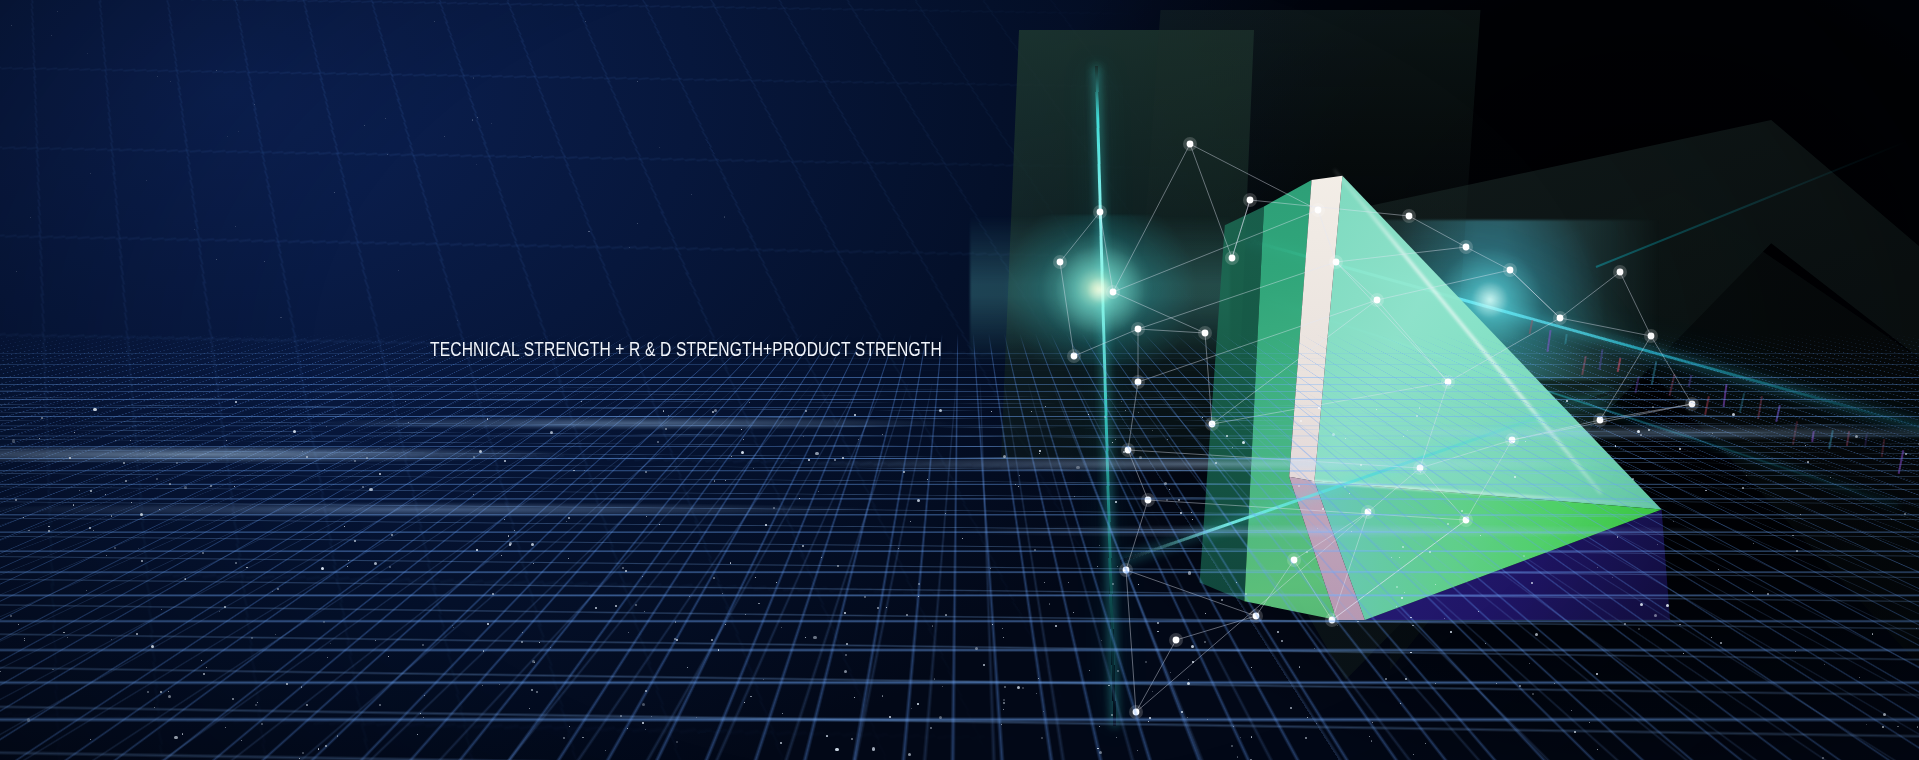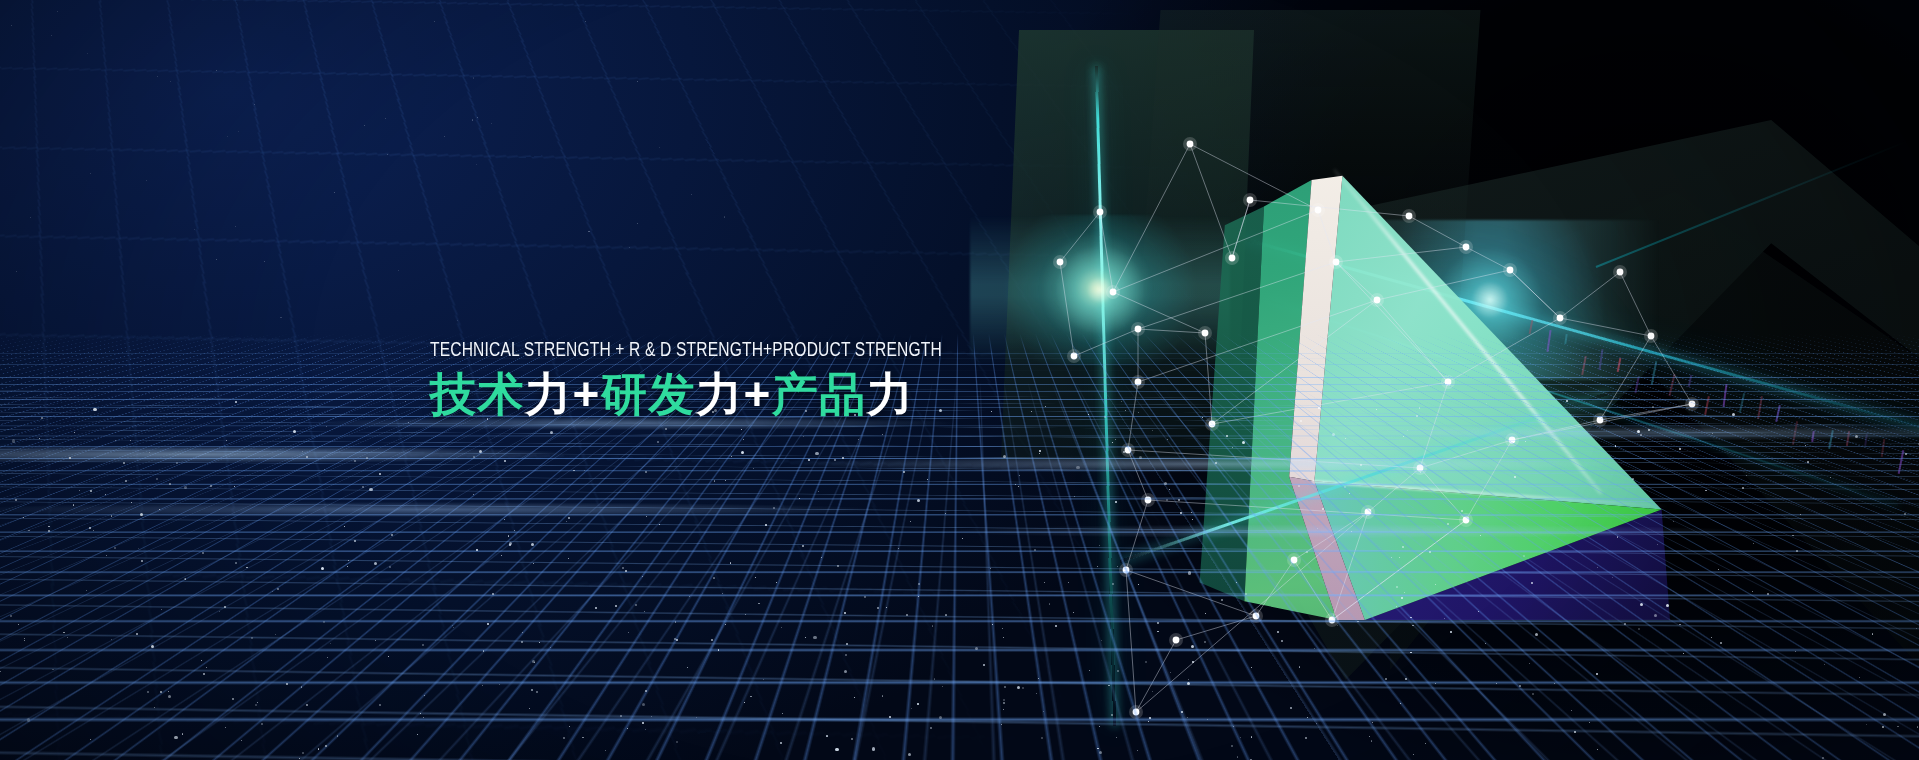--- a/index.html
+++ b/index.html
@@ -1005,16 +1005,15 @@
       <span style="left: 50.7px; top: 35.2px; width: 1.2px; height: 1.2px; opacity: 0.25;"></span>
       <span style="left: 29.5px; top: 217px; width: 1.2px; height: 1.2px; opacity: 0.25;"></span>
       <span style="left: 386.6px; top: 153.7px; width: 1.2px; height: 1.2px; opacity: 0.29;"></span>
       <span style="left: 636.5px; top: 223px; width: 1.2px; height: 1.2px; opacity: 0.32;"></span>
     </div>
 
   <div class="layer" id="bg-vignette"></div>
 
   <div id="copy">
     <div id="eyebrow">TECHNICAL STRENGTH + R &amp; D STRENGTH+PRODUCT STRENGTH</div>
-    <div id="headline"><span class="g">技术</span><span class="w">力</span><span class="w">+</span><span class="g">研发</span><span class="w">力</span><span class="w">+</span><span class="g">产品</span><span class="w">力</span></div>
   </div>
 
 </div>
 
 </body></html>

